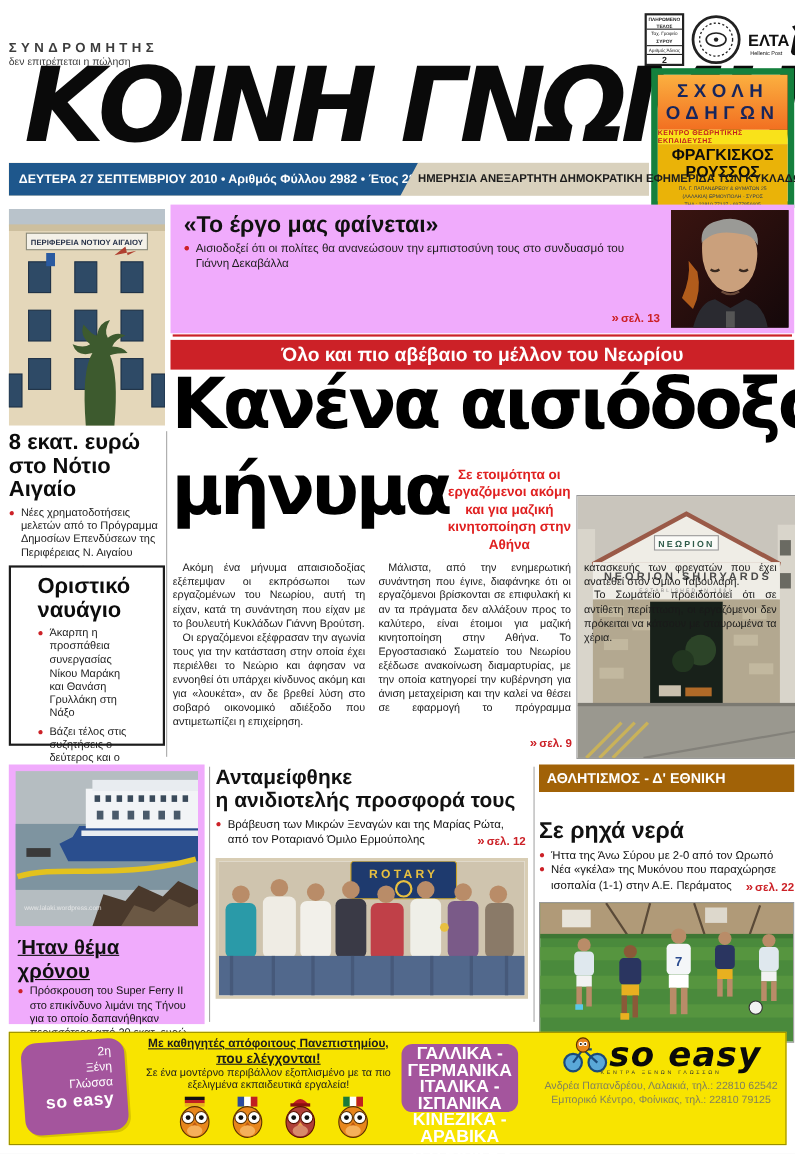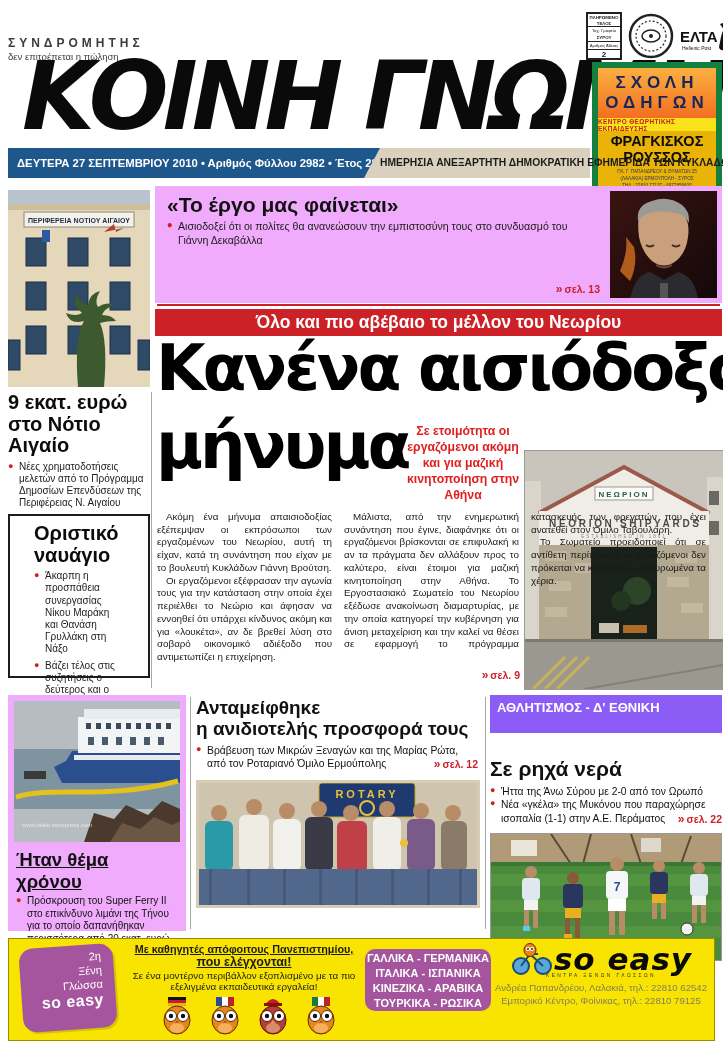--- a/index.html
+++ b/index.html
@@ -72,39 +72,39 @@
 
   .ferrybox{left:8px;top:695px;width:178px;height:236px;}
   .ferrybox h2{margin:3px 8px 2px;font-size:18.5px;font-weight:bold;text-decoration:underline;}
   .ferrybox .bl{margin:0 8px;font-size:10px;line-height:1.25;}
 
   .rotary{left:196px;top:695px;width:284px;}
   .rotary h2{margin:2px 0 4px;font-size:19px;font-weight:bold;line-height:1.12;}
   .rotary .bl{font-size:10.4px;line-height:1.3;position:relative;padding-right:2px;}
 
   .sports{left:490px;top:695px;width:232px;}
-  .sports-bar{height:38px;background:#8b5cf6;color:#fff;font-weight:bold;font-size:13px;
+  .sports-bar{height:25px;background:#a16207;color:#fff;font-weight:bold;font-size:13px;
               line-height:25px;padding-left:7px;box-sizing:border-box;}
   .sports h2{margin:24px 0 4px;font-size:21px;font-weight:bold;}
   .sports .bl{font-size:10.3px;line-height:1.3;position:relative;}
 
   
   .ad{left:8px;top:938px;width:707px;height:103px;background:#f8e400;border:1px solid #9a8e00;box-sizing:border-box;}
   .ad-badge{position:absolute;left:12px;top:7px;width:94px;height:84px;background:#a4559d;border-radius:14px;
             transform:rotate(-4deg);color:#fff;text-align:right;padding:6px 12px 0 0;box-sizing:border-box;
             box-shadow:2px 2px 0 #d8c400;}
   .ad-badge .l{font-size:11px;line-height:1.25;}
   .ad-badge .soeasy{font-size:16px;font-weight:bold;letter-spacing:.5px;}
   .ad-center{position:absolute;left:112px;top:4px;width:246px;text-align:center;color:#1c1c1c;}
   .ad-c1{font-size:10.8px;font-weight:bold;text-decoration:underline;}
   .ad-c2{font-size:12.5px;font-weight:bold;text-decoration:underline;}
   .ad-c3{font-size:9.8px;margin-top:1px;}
   .owls{position:absolute;left:122px;top:56px;width:236px;display:flex;justify-content:center;gap:14px;}
-  .ad-lang{position:absolute;left:356px;top:10px;width:126px;height:62px;background:#a4559d;border-radius:10px;
-           color:#fff;font-weight:bold;font-size:11px;text-align:center;line-height:15px;padding-top:2px;box-sizing:border-box;}
+  .ad-lang{position:absolute;left:356px;top:10px;width:106px;height:62px;background:#a4559d;border-radius:10px;
+           color:#fff;font-weight:bold;font-size:16px;text-align:center;line-height:15px;padding-top:2px;box-sizing:border-box;}
   .ad-right{position:absolute;left:484px;top:3px;width:216px;text-align:center;}
   .soeasy-logo{font-family:"DejaVu Sans",sans-serif;font-weight:bold;font-style:italic;font-size:31px;
                letter-spacing:1px;color:#0a0a0a;display:inline-block;vertical-align:top;line-height:1.1;}
   .soeasy-sub{font-size:4.8px;letter-spacing:2.5px;color:#333;margin-top:-3px;}
   .ad-addr{font-size:9.6px;color:#80805c;line-height:1.3;margin-top:4px;}
 
   svg text{font-family:"Liberation Sans",sans-serif;}
 </style>
 </head>
 <body>
@@ -218,21 +218,21 @@
         <rect x="102" y="136" width="20" height="28"></rect>
       <rect x="0" y="150" width="12" height="30"></rect>
         <rect x="130" y="150" width="12" height="30"></rect>
     </g>
     <rect x="34" y="40" width="8" height="12" fill="#2a5aa0"></rect>
     <path d="M96 42 l10 -8 l2 8 l8 -4 Z" fill="#b04030"></path>
     <path d="M70 197 q-4 -50 6 -66 q-14 4 -18 -8 q10 4 16 0 q-10 -8 -6 -18 q8 10 12 10 q2 -12 12 -14 q-6 10 -2 16 q8 -6 16 -2 q-10 4 -12 10 q10 0 14 6 q-10 0 -16 2 q8 18 4 64 Z" fill="#3d5a2e"></path>
   </svg>
 
   <div class="abs" style="left:8px;top:392px;width:141px;">
-    <div class="leftcol-title">9 εκατ. ευρώ στο Νότιο Αιγαίο</div>
+    <div class="leftcol-title">8 εκατ. ευρώ στο Νότιο Αιγαίο</div>
     <div class="smallb bullet-line">
       <span class="dot">●</span>
       <span>Νέες χρηματοδοτήσεις μελετών από το Πρόγραμμα Δημοσίων Επενδύσεων της Περιφέρειας Ν. Αιγαίου</span>
     </div>
     <div class="smallb bullet-line">
       <span class="dot">●</span>
       <span>Ανοίγει ο δρόμος για την υλοποίηση σημαντικών έργων στις Κυκλάδες</span>
     </div>
     <div class="page-ref" style="text-align:right;">
       <span class="arr">»</span>

